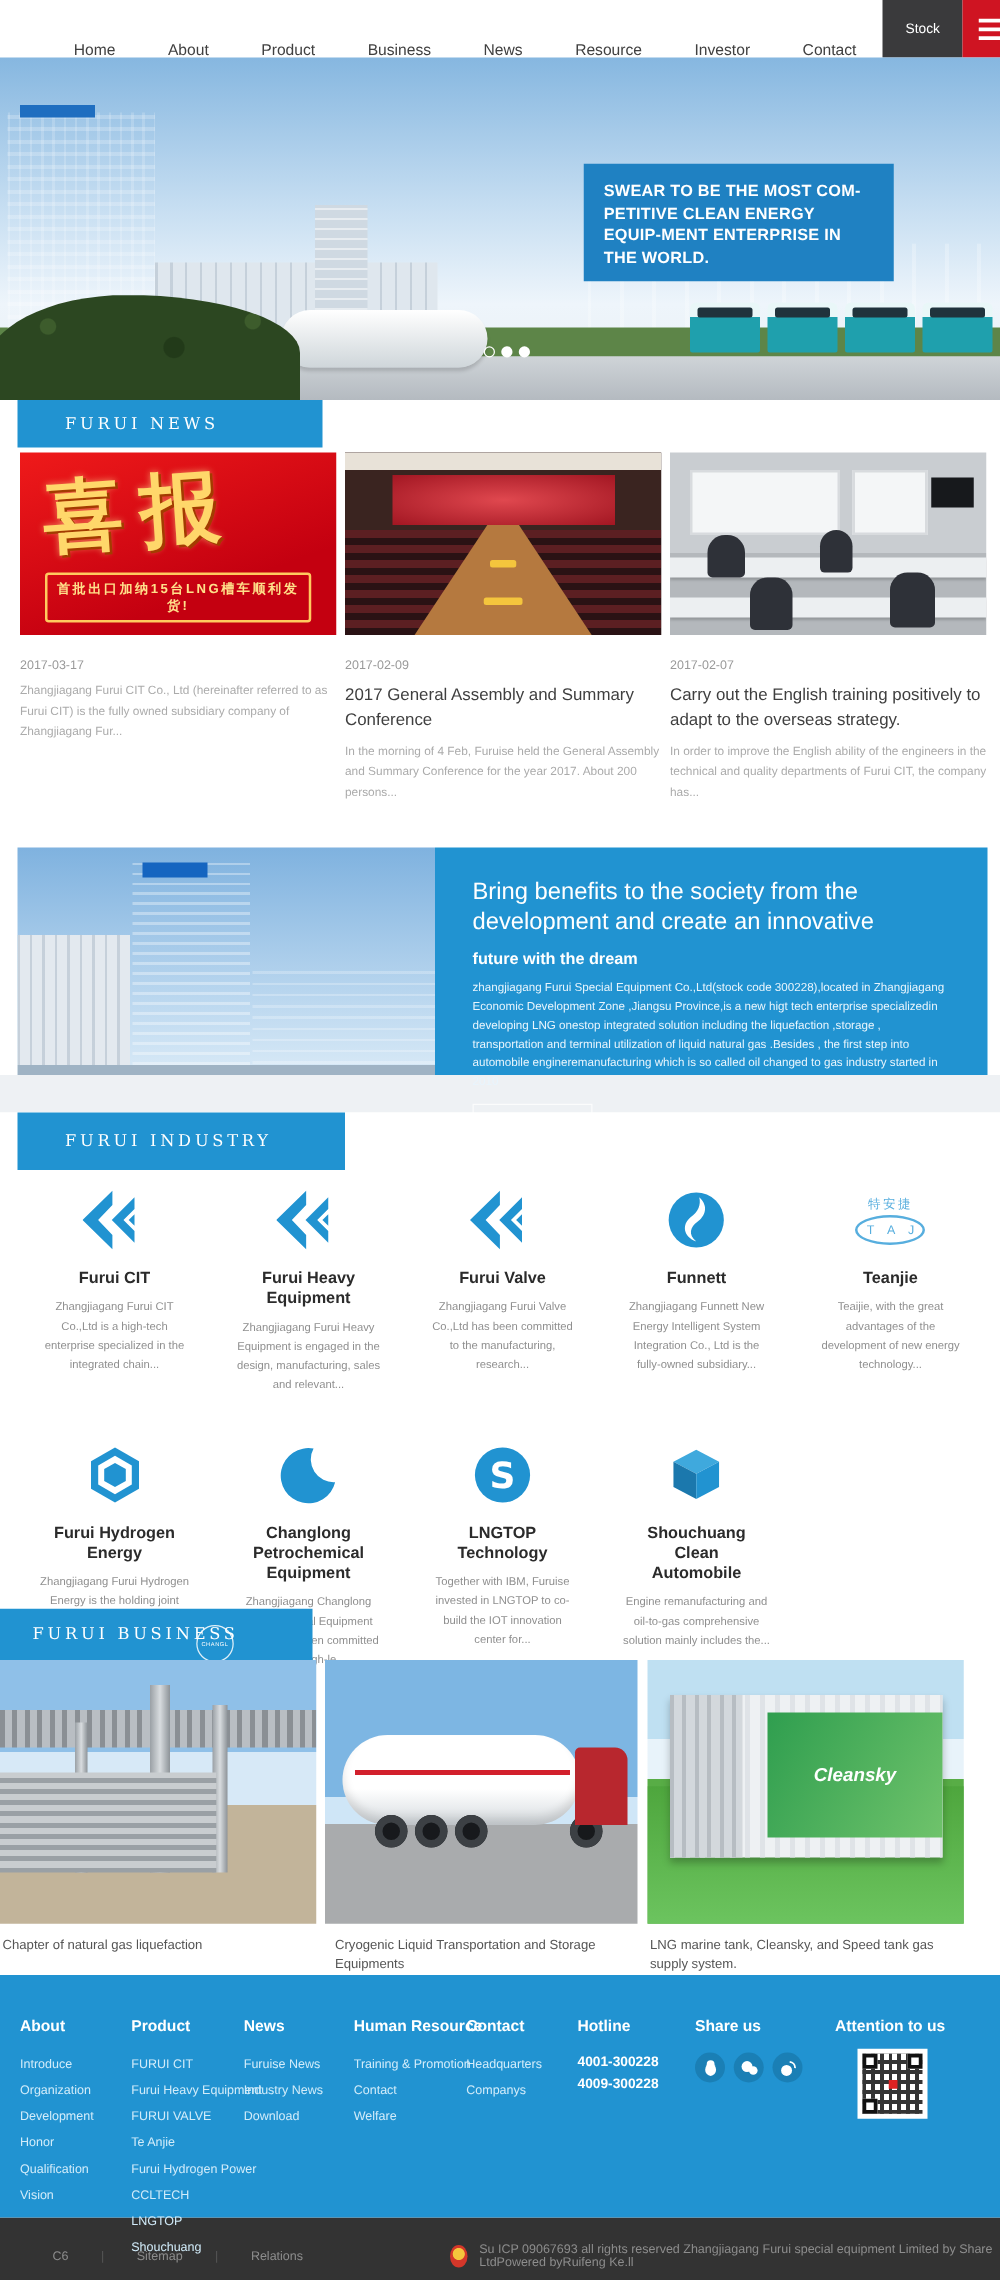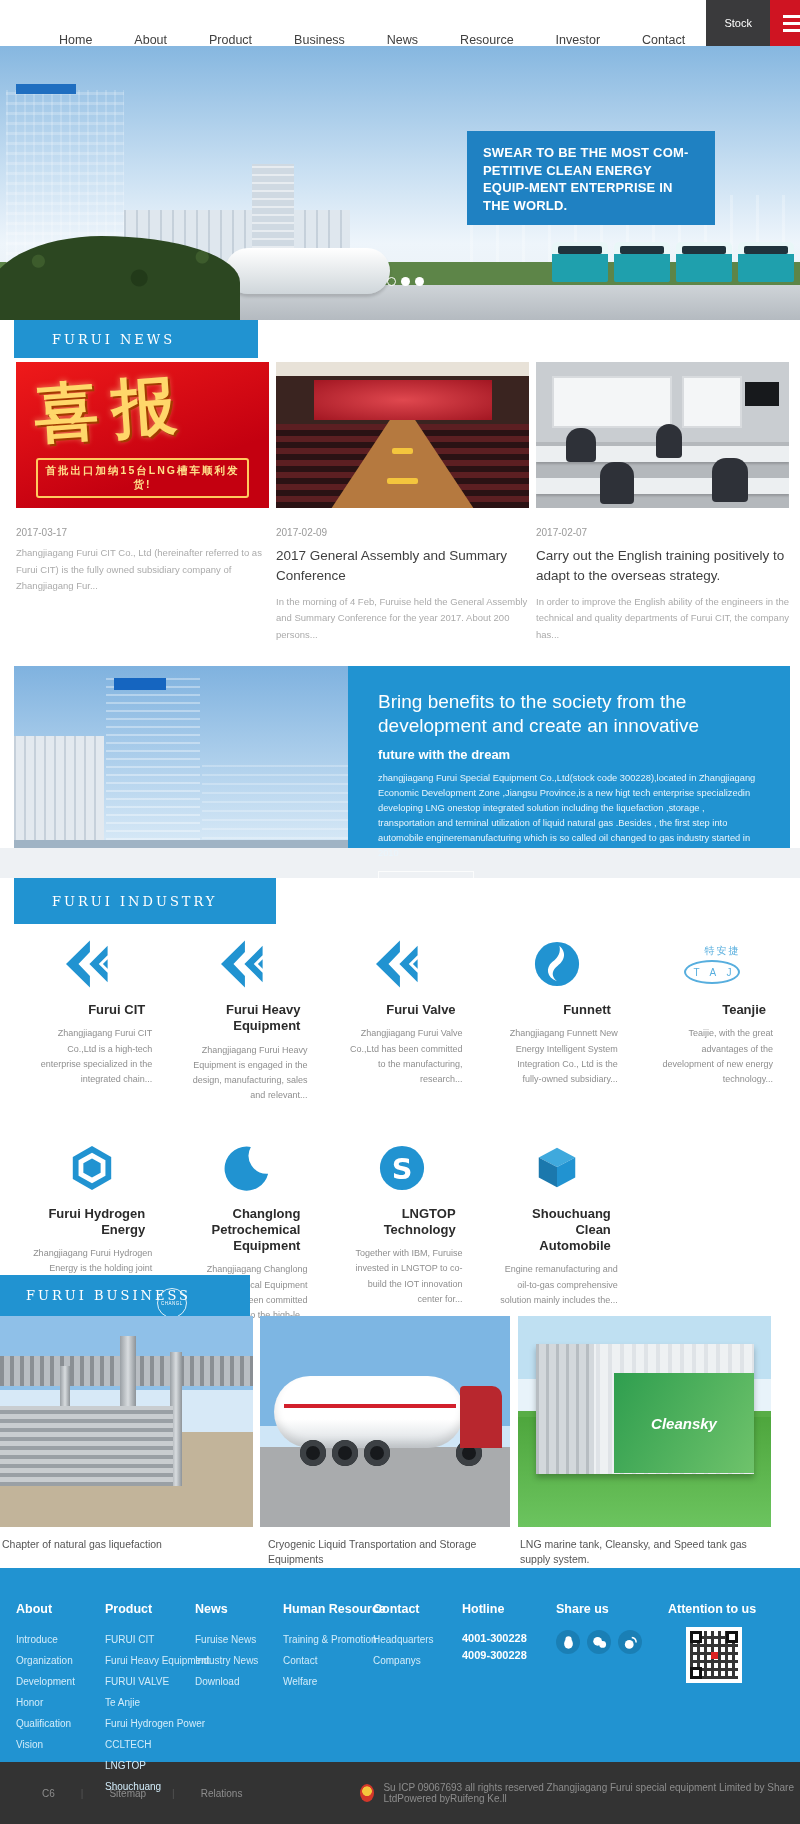--- a/index.html
+++ b/index.html
@@ -80,21 +80,21 @@
   .ni-3 { background:linear-gradient(180deg,#c9cdd1 0 55%,#b4b8bc 55%); }
   .ni-3 .board { position:absolute; left:16px; top:14px; width:120px; height:52px; background:#f4f6f7; border:2px solid #d8dbde; }
   .ni-3 .tv { position:absolute; right:10px; top:20px; width:34px; height:24px; background:#17191c; }
   .ni-3 .table { position:absolute; left:0; right:0; height:16px; background:#eceff1; box-shadow:0 2px 2px rgba(0,0,0,.18); }
   .ni-3 .person { position:absolute; width:30px; height:34px; background:#2e3138; border-radius:14px 14px 4px 4px; }
   .news-date { margin-top:19px; font-size:10px; color:#9a9a9a; }
   .news-title { margin-top:8px; font-size:13.5px; color:#3f3f3f; line-height:1.5; cursor:pointer; }
   .news-exc { margin-top:7px; font-size:9.5px; color:#ababab; line-height:1.75; }
 
   
-  .about { margin:0 10px 0 14px; height:182px; display:flex; }
+  .about { margin:12px 10px 0 14px; height:182px; display:flex; }
   .about-img { width:334px; position:relative; overflow:hidden; background:linear-gradient(180deg,#7fb2df,#d9eaf7); }
   .a-tower { position:absolute; left:92px; top:6px; width:94px; height:176px;
       background:linear-gradient(90deg,#5e93c9,#8fb9e2 50%,#6b9cd0);
       background-image:repeating-linear-gradient(0deg,rgba(255,255,255,.35) 0 2px,transparent 2px 8px); }
   .a-sign { position:absolute; left:100px; top:12px; width:52px; height:12px; background:#1565c0; }
   .a-left { position:absolute; left:0; top:70px; width:90px; height:112px; background:#e3e9ef;
       background-image:repeating-linear-gradient(90deg,rgba(130,150,170,.3) 0 2px,transparent 2px 10px); }
   .a-right { position:absolute; left:188px; top:96px; width:146px; height:86px;
       background:linear-gradient(180deg,#6aa3d8 0 20%,#3f7fc0 20%);
       background-image:repeating-linear-gradient(0deg,rgba(255,255,255,.25) 0 2px,transparent 2px 9px); }
@@ -107,21 +107,21 @@
       display:flex; align-items:center; justify-content:center; gap:8px; font-size:10.5px; color:#fff; cursor:pointer; }
 
   .gray-strip { height:30px; background:#eef1f4; }
 
   
   .industry { height:397px; background:#fff; }
   .ind-bar { margin-left:14px; width:262px; height:46px; padding-left:38px; }
   .ind-row { display:flex; margin:0 10px 0 14px; }
   .ind-row1 { margin-top:14px; }
   .ind-row2 { margin-top:38px; }
-  .ind-item { width:156px; text-align:right; cursor:pointer; }
+  .ind-item { width:156px; text-align:center; cursor:pointer; }
   .ind-icon { height:52px; display:flex; align-items:center; justify-content:center; color:#2193d1; }
   .ind-icon svg { height:48px; width:52px; }
   .ind-name { margin:12px 24px 0; font-size:13px; font-weight:bold; color:#2b2b2b; line-height:1.25; }
   .ind-desc { margin:8px 17px 0; font-size:9px; color:#8f8f8f; line-height:1.7; }
   .taj { color:#57aede; }
   .taj-top { font-size:10px; letter-spacing:2px; }
   .taj-oval { margin:2px auto 0; width:56px; height:24px; border:2px solid #57aede; border-radius:50%;
       font-size:10px; letter-spacing:4px; display:flex; align-items:center; justify-content:center; padding-left:4px; }
 
   
@@ -144,21 +144,21 @@
   .bi-2 .wheel { position:absolute; top:124px; width:26px; height:26px; border-radius:50%; background:#17191c;
       box-shadow:inset 0 0 0 6px #3c4044; }
   .bi-2 .cab { position:absolute; left:200px; top:70px; width:42px; height:62px; background:#b8272e; border-radius:4px 10px 0 0; }
   .bi-3 { width:253px; background:linear-gradient(180deg,#bfe0f2 0 30%,#e8f3fa 30% 45%,#58ad46 45%); }
   .bi-3 .grass { position:absolute; left:0; right:0; bottom:0; height:110px; background:linear-gradient(180deg,#4ea63d,#6cc45f); }
   .bi-3 .box { position:absolute; left:18px; top:28px; width:218px; height:130px; background:#eef1f3;
       background-image:repeating-linear-gradient(90deg,#dfe3e7 0 4px,transparent 4px 12px);
       box-shadow:0 4px 6px rgba(0,0,0,.25); }
   .bi-3 .door { position:absolute; left:18px; top:28px; width:58px; height:130px; background:#d3d8dc;
       background-image:repeating-linear-gradient(90deg,#b7bdc2 0 3px,transparent 3px 10px); }
-  .bi-3 .bill { position:absolute; left:96px; top:57px; width:140px; height:100px;
+  .bi-3 .bill { position:absolute; left:96px; top:42px; width:140px; height:100px;
       background:linear-gradient(120deg,#2f9e4f,#6fc36b); color:#fff; font-size:15px; font-style:italic;
       font-weight:bold; display:flex; align-items:center; justify-content:center; }
   .biz-caps { display:flex; margin-top:10px; }
   .biz-cap { font-size:10.5px; color:#555; line-height:1.4; }
   .cap-1 { width:253px; padding-left:2px; }
   .cap-2 { width:250px; margin-left:7px; padding-left:8px; }
   .cap-3 { width:253px; margin-left:8px; padding-left:2px; }
 
   
   .footer { height:194px; background:#2193d1; position:relative; color:#fff; }

